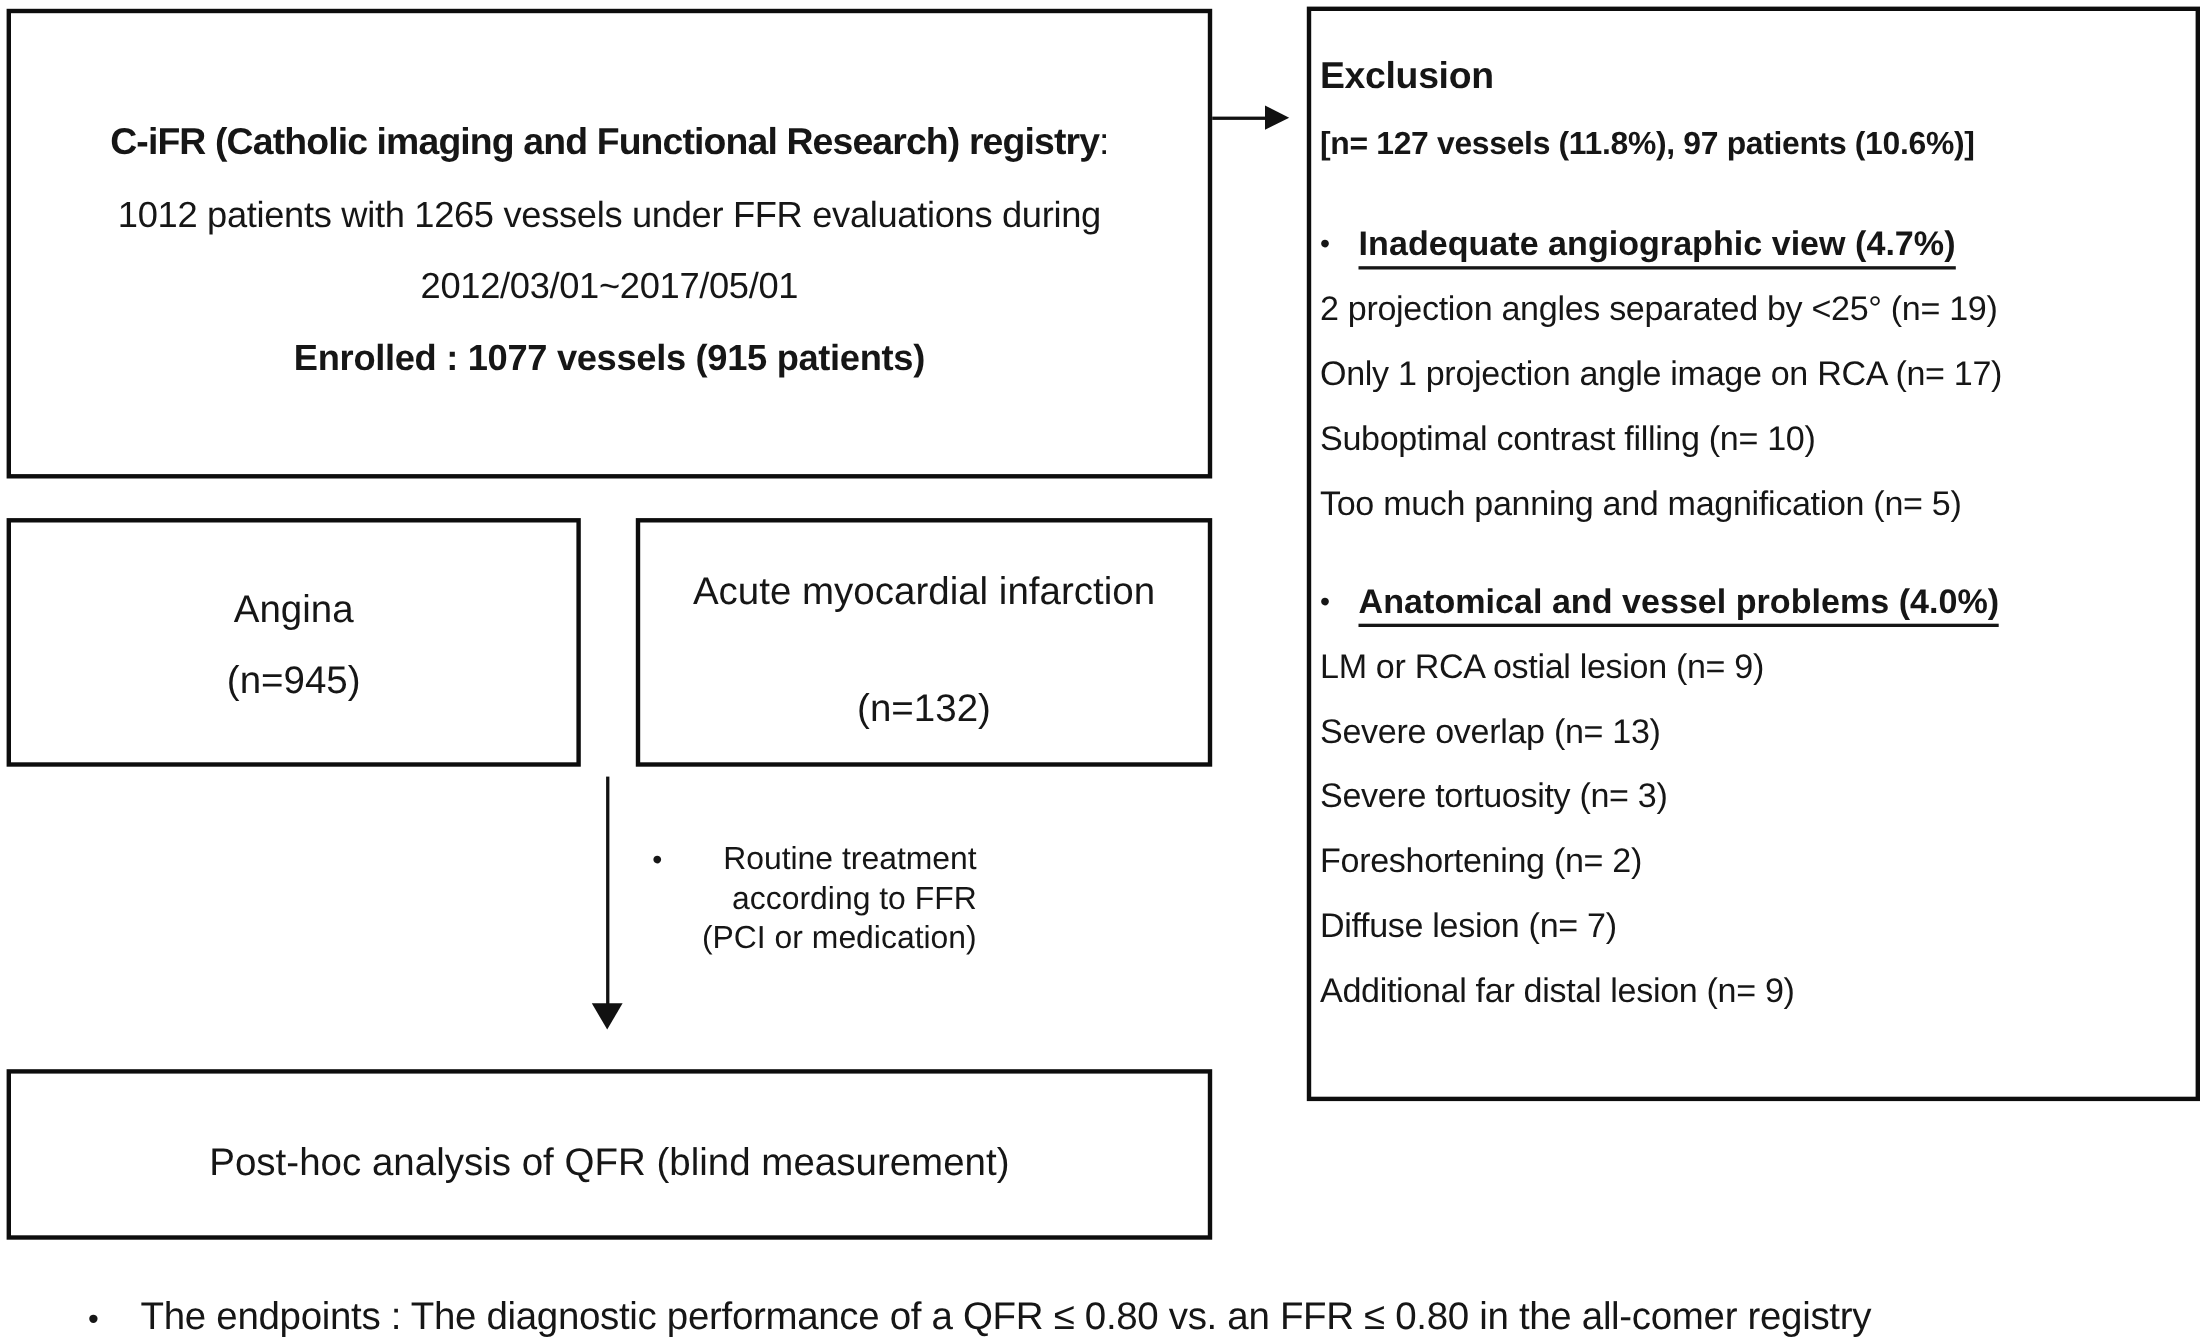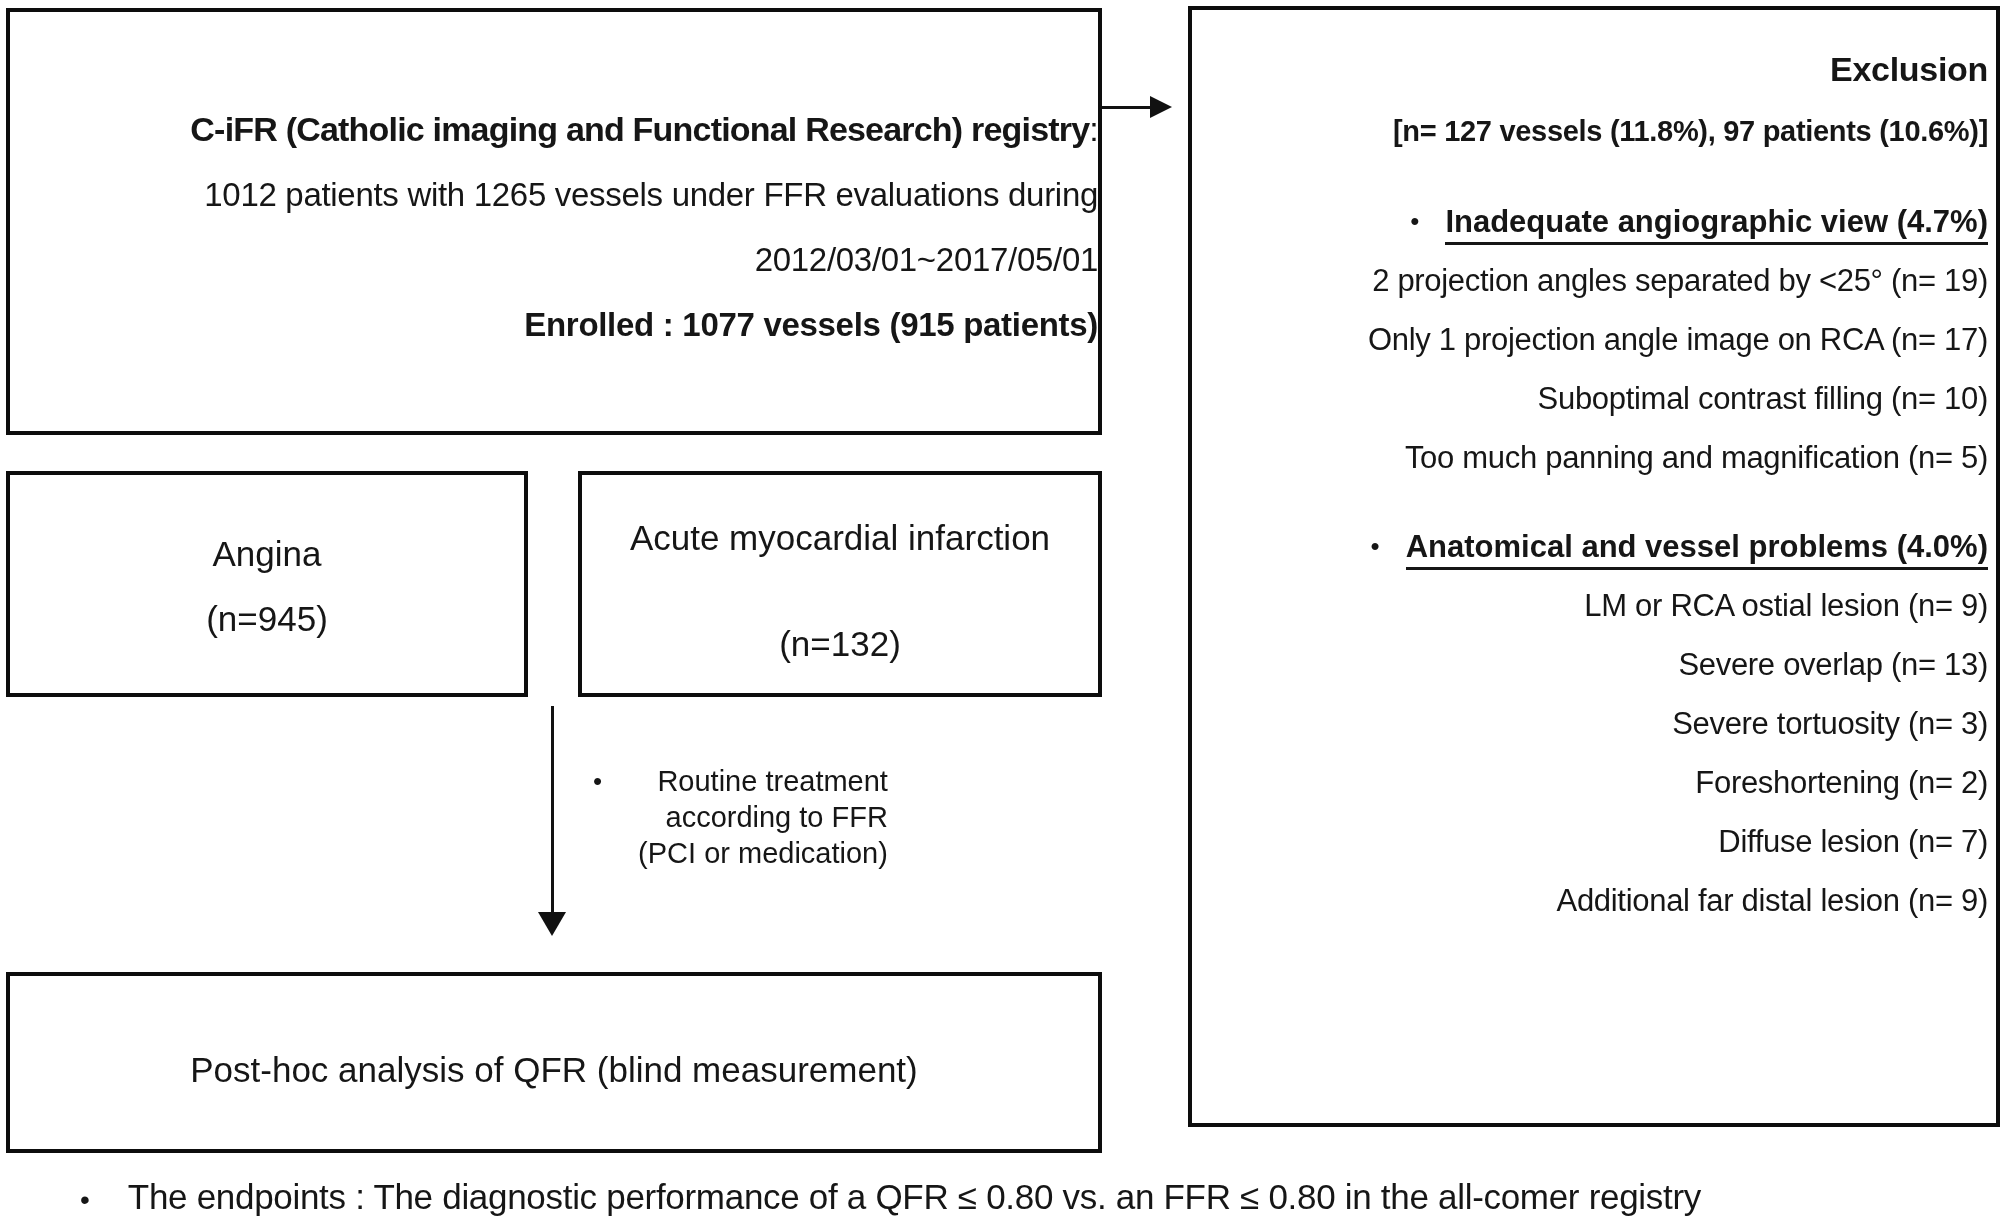--- a/index.html
+++ b/index.html
@@ -21,21 +21,21 @@
     box-sizing: border-box;
     border: 4px solid #0d0d0d;
     background: #ffffff;
   }
   .bold { font-weight: bold; }
 
   
   .registry {
     left: 6px; top: 8px; width: 1096px; height: 427px;
     display: flex; flex-direction: column; justify-content: center;
-    text-align: right; padding-top: 10px;
+    text-align: center; padding-top: 10px;
   }
   .registry .line {
     font-size: 33px; line-height: 65px; letter-spacing: -0.3px; white-space: nowrap;
   }
   .registry .title-line { font-size: 34px; letter-spacing: -0.8px; }
   .registry .title-colon { font-weight: normal; }
 
   
   .h-arrow-line {
     position: absolute; left: 1102px; top: 106px; width: 52px; height: 3px;
@@ -43,22 +43,22 @@
   }
   .h-arrow-head {
     position: absolute; left: 1150px; top: 96px; width: 0; height: 0;
     border-left: 22px solid #111;
     border-top: 11px solid transparent;
     border-bottom: 11px solid transparent;
   }
 
   
   .exclusion {
-    left: 1188px; top: 6px; width: 812px; height: 1121px;
-    padding: 28px 8px 0 8px; text-align: right;
+    left: 1188px; top: 6px; width: 812px; height: 995px;
+    padding: 28px 8px 0 8px; text-align: left;
   }
   .excl-title { font-size: 34px; line-height: 62px; letter-spacing: -0.3px; }
   .excl-sub   { font-size: 29px; line-height: 62px; margin-bottom: 20px; letter-spacing: -0.3px; white-space: nowrap; }
   .excl-section { margin-top: 30px; }
   .excl-header { font-size: 31px; line-height: 59px; font-weight: bold; white-space: nowrap; }
   .excl-header .blt { display: inline-block; margin-right: 26px; font-weight: normal; font-size: 26px; vertical-align: 2px; }
   .excl-header .hd { border-bottom: 3px solid #161616; padding-bottom: 3px; }
   .excl-item { font-size: 31px; line-height: 59px; letter-spacing: -0.3px; white-space: nowrap; }
 
   
@@ -90,21 +90,21 @@
   .routine {
     position: absolute; left: 593px; top: 763px;
     display: flex; align-items: flex-start;
   }
   .routine .blt { font-size: 26px; line-height: 36px; margin-right: 36px; }
   .routine .routine-lines { text-align: right; }
   .routine .routine-line { font-size: 29px; line-height: 36px; white-space: nowrap; }
 
   
   .posthoc {
-    left: 6px; top: 972px; width: 1096px; height: 181px;
+    left: 6px; top: 972px; width: 1096px; height: 155px;
     display: flex; align-items: center; justify-content: center;
     text-align: center; padding-top: 14px;
   }
   .posthoc-label { font-size: 35px; white-space: nowrap; }
 
   
   .endpoint {
     position: absolute; left: 80px; top: 1176px;
     display: flex; align-items: baseline;
   }

